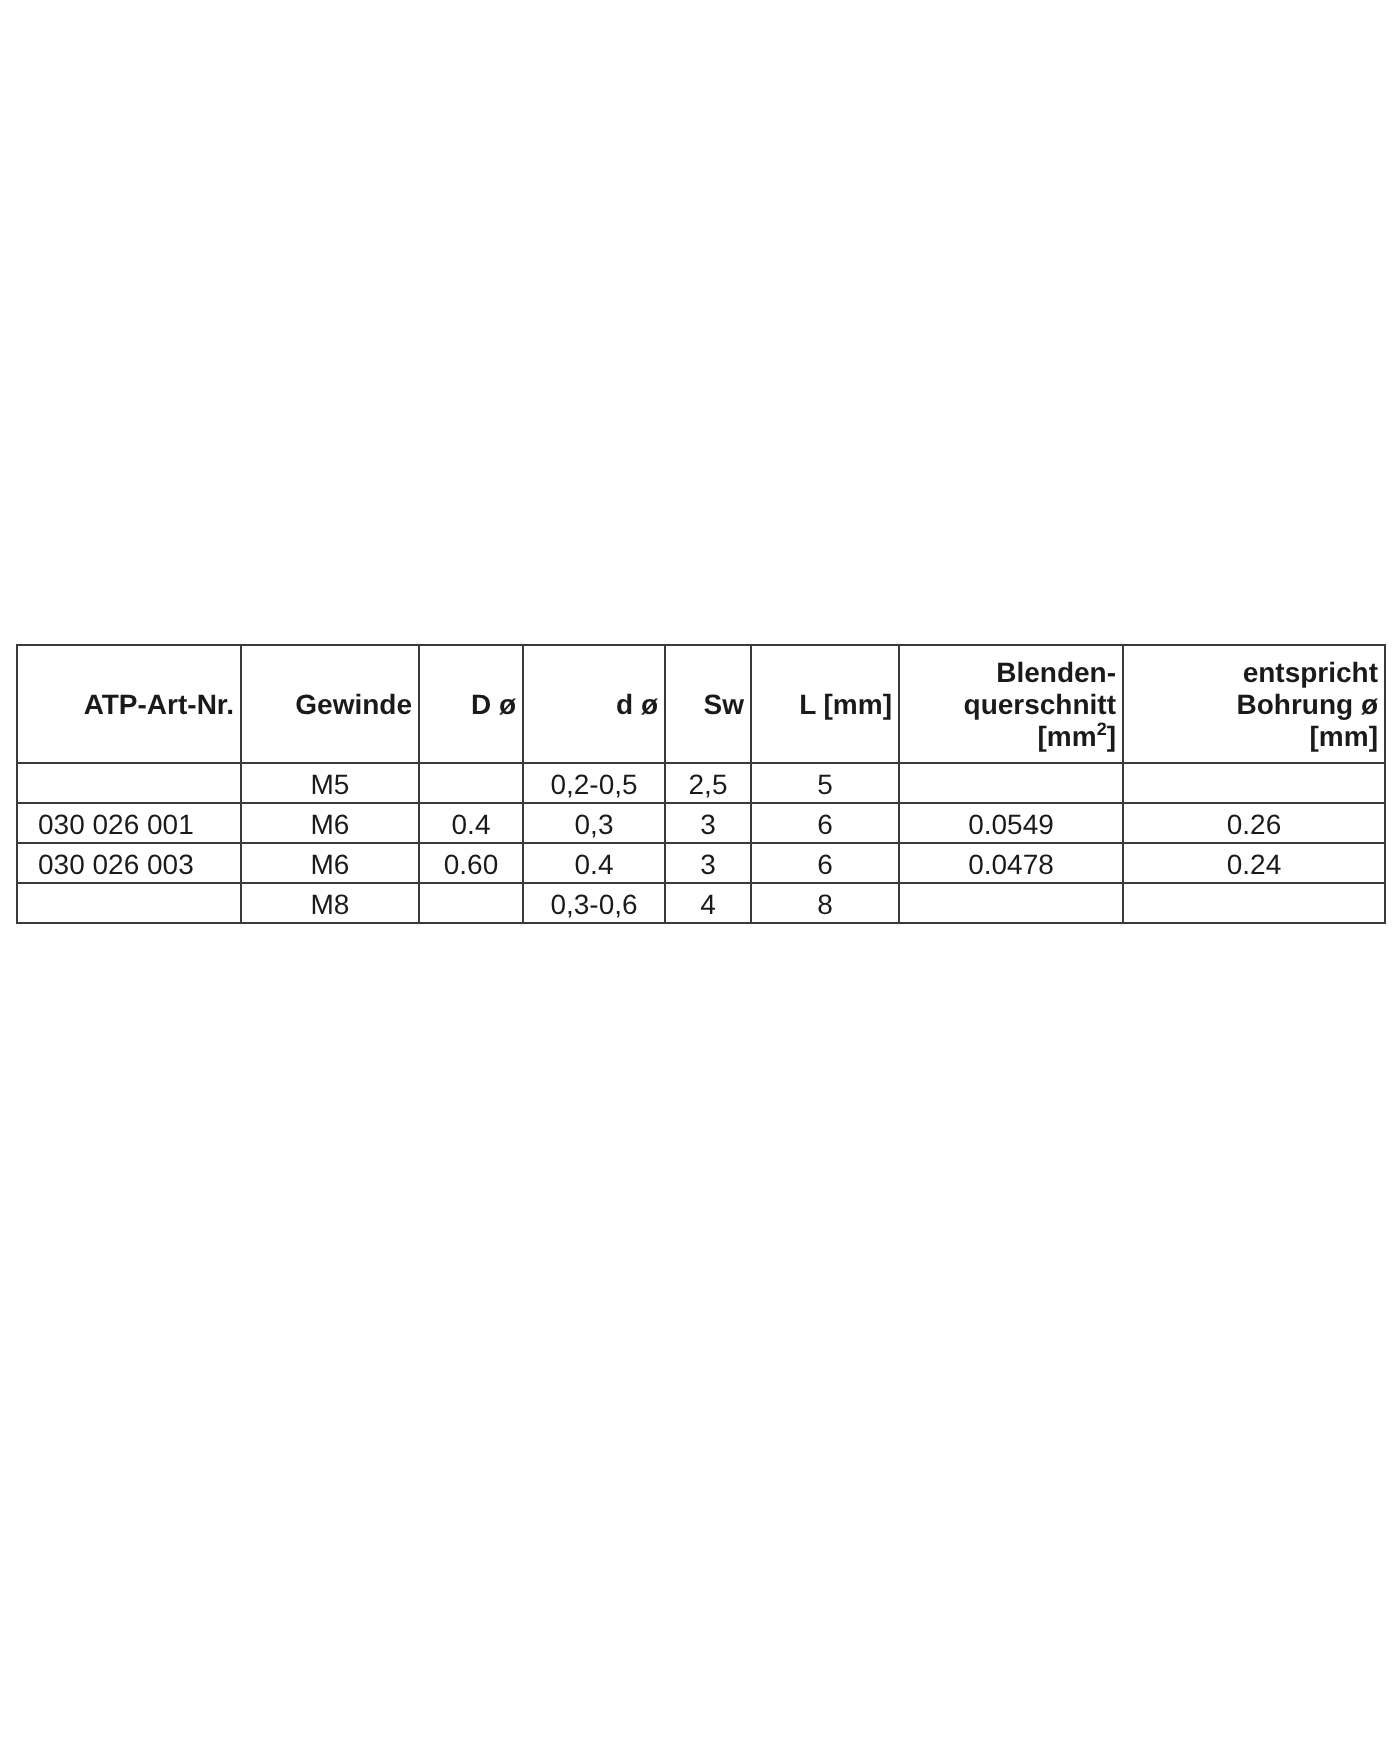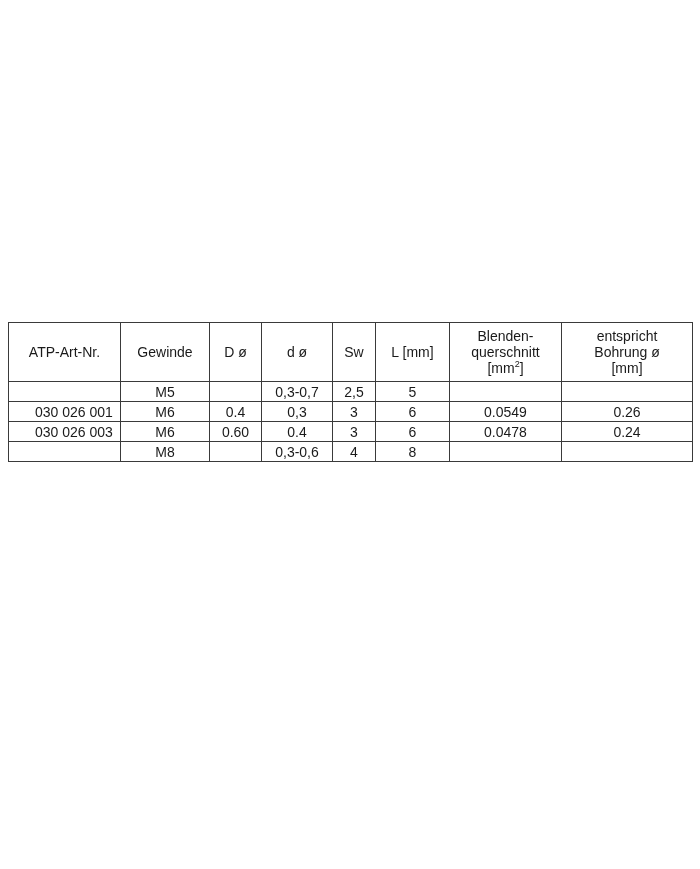--- a/index.html
+++ b/index.html
@@ -26,34 +26,35 @@
     }
     .spec-table th, .spec-table td {
       border: 1px solid #3a3a3a;
       padding: 0 3px;
       text-align: center;
       vertical-align: middle;
       line-height: 16px;
       white-space: nowrap;
     }
     .spec-table th {
-      font-weight: normal;
+      font-weight: bold;
       height: 58px;
       font-size: 14px;
+      text-align: right;
     }
     .spec-table th.multiline {
       white-space: normal;
       line-height: 16px;
     }
     .spec-table td {
       height: 19px;
     }
     .spec-table td.left {
       text-align: left;
-      padding-left: 26px;
+      padding-left: 10px;
     }
     sup { font-size: 9px; line-height: 0; }
   </style>
 </head>
 <body>
 
 <table class="spec-table">
   <colgroup>
     <col style="width:112px">
     <col style="width:89px">
@@ -82,21 +83,21 @@
         <span>Bohrung ø</span><br>
         <span>[mm]</span>
       </th>
     </tr>
   </thead>
   <tbody>
     <tr>
       <td class="left"></td>
       <td>M5</td>
       <td></td>
-      <td>0,3-0,7</td>
+      <td>0,2-0,5</td>
       <td>2,5</td>
       <td>5</td>
       <td></td>
       <td></td>
     </tr>
     <tr>
       <td class="left">030 026 001</td>
       <td>M6</td>
       <td>0.4</td>
       <td>0,3</td>

